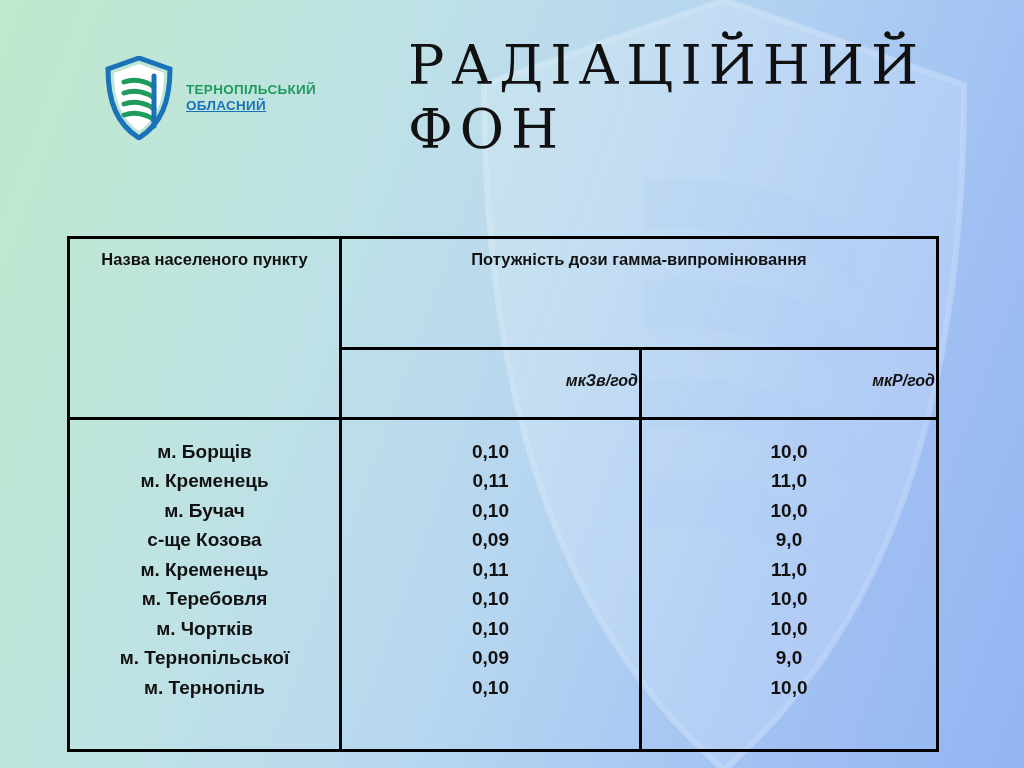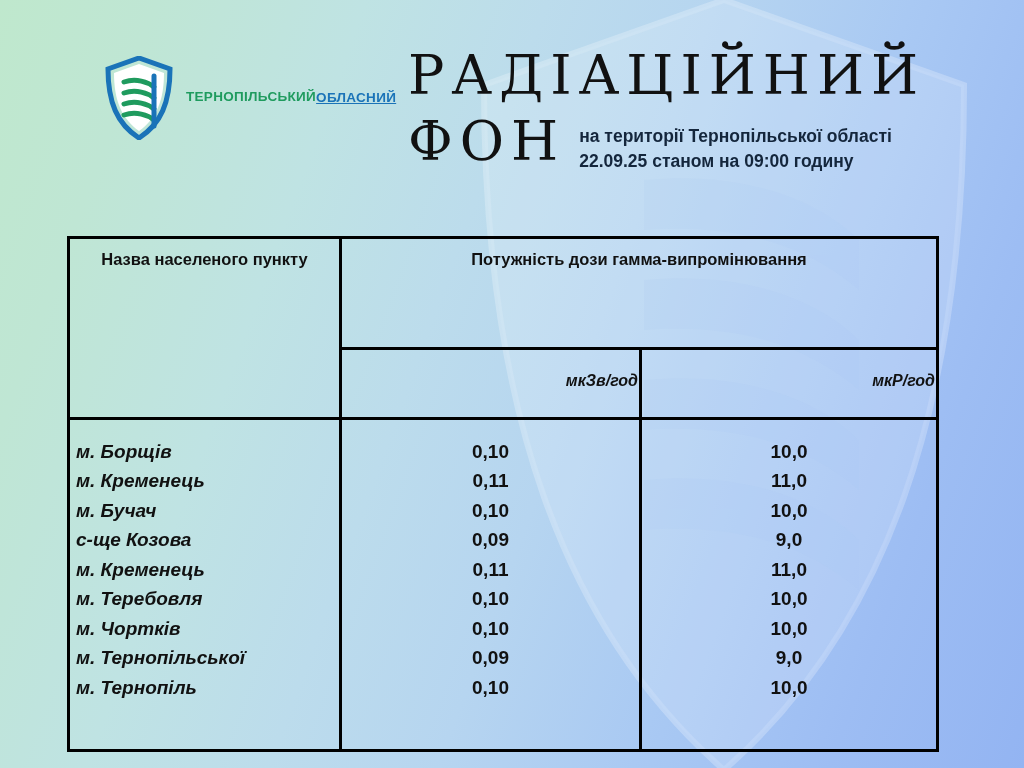--- a/index.html
+++ b/index.html
@@ -44,21 +44,21 @@
     display: flex;
     align-items: center;
     gap: 12px;
   }
   .logo-mark {
     width: 70px;
     height: 84px;
   }
   .logo-text {
     display: flex;
-    flex-direction: row;
+    flex-direction: column;
     line-height: 1.05;
   }
   .logo-line1, .logo-line2 {
     font-size: 13.5px;
     font-weight: bold;
     color: #1f9b5e;
     letter-spacing: 0.3px;
   }
   .logo-line2 {
     color: #1a73b8;
@@ -69,21 +69,21 @@
     font-size: 40px;
     font-weight: bold;
     color: #13314f;
     letter-spacing: 1px;
     margin-top: 2px;
     line-height: 1;
   }
   .title-block {
     position: absolute;
     left: 408px;
-    top: 42px;
+    top: 32px;
     width: 600px;
   }
   .main-title {
     font-family: "DejaVu Serif", serif;
     font-size: 54px;
     letter-spacing: 7px;
     color: #111;
     line-height: 1.25;
     margin: 0;
     font-weight: 400;
@@ -163,24 +163,24 @@
   }
   .city-list {
     list-style: none;
     margin: 0;
     padding: 22px 0 0 0;
   }
   .city-list li {
     font-size: 19px;
     font-weight: bold;
     color: #111;
+    text-align: center;
     line-height: 1;
     padding: 0 6px;
     height: 29.5px;
-    font-style: italic;
   }
   .val-list {
     list-style: none;
     margin: 0;
     padding: 22px 0 0 0;
   }
   .val-list li {
     font-size: 19px;
     font-weight: bold;
     color: #111;
@@ -220,21 +220,20 @@
     <div class="logo-text">
       <span class="logo-line1">ТЕРНОПІЛЬСЬКИЙ</span>
       <span class="logo-line2">ОБЛАСНИЙ</span>
     </div>
   </div>
 
   <div class="title-block">
     <div class="main-title">РАДІАЦІЙНИЙ</div>
     <div class="title-row">
       <div class="title-word2">ФОН</div>
-      <div class="subtitle">на території Тернопільської області 22.09.25 станом на 09:00 годину</div>
     </div>
   </div>
 
   <div class="table-wrap">
     <table class="radtable">
       <colgroup>
         <col style="width:272px">
         <col style="width:300px">
         <col>
       </colgroup>

